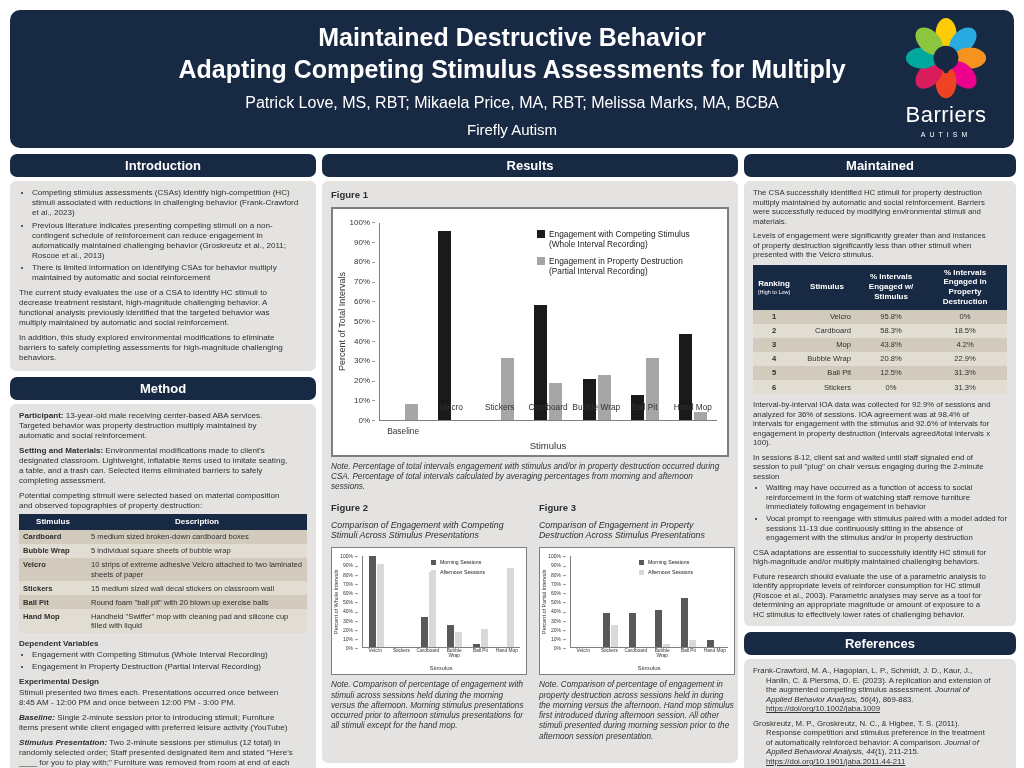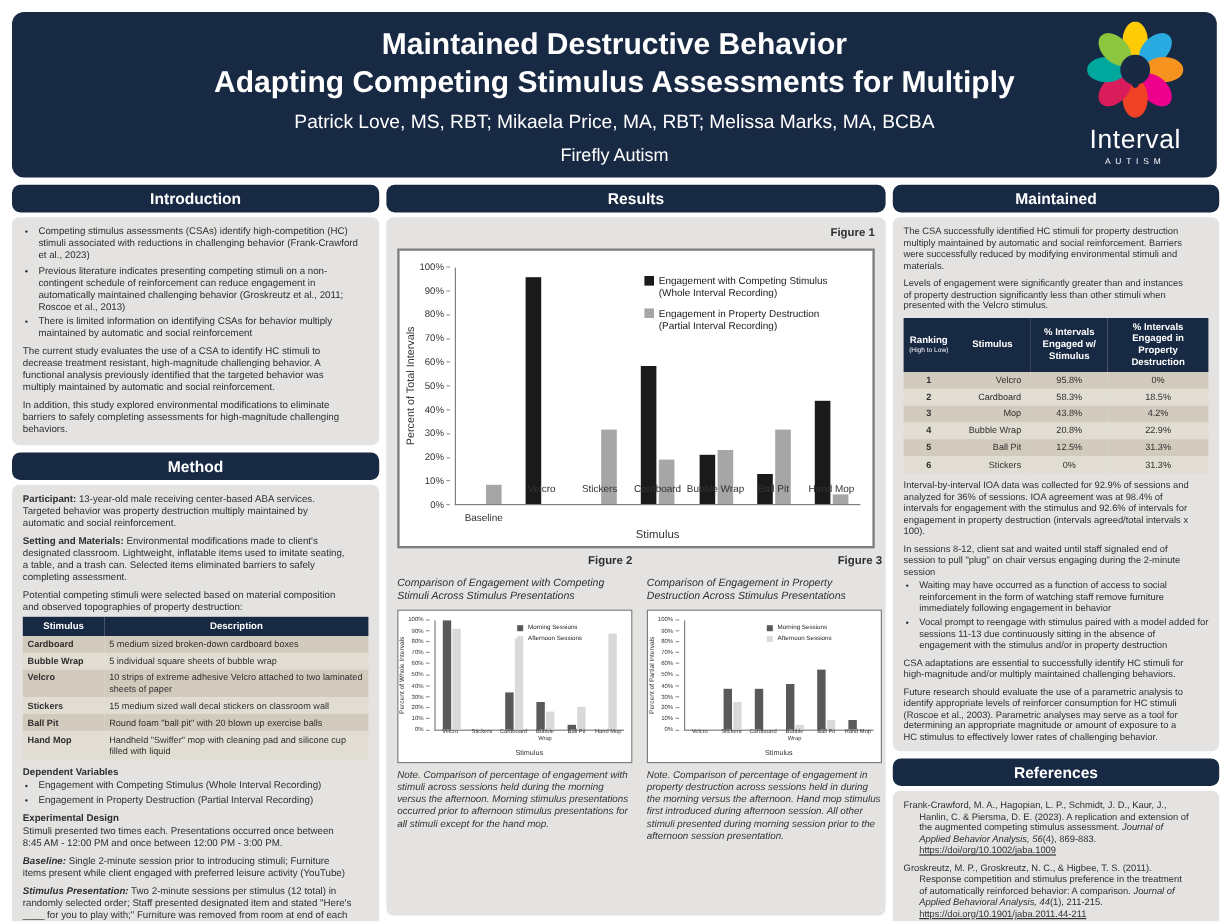--- a/index.html
+++ b/index.html
@@ -38,21 +38,21 @@
                  padding:3px 3px;font-size:8px;}
   .data-table td{padding:2.5px 4px;vertical-align:top;font-size:7.6px;line-height:1.2;}
   .data-table tbody tr:nth-child(odd) td{background:#d2cabc;}
   .data-table tbody tr:nth-child(even) td{background:#e2ddd3;}
   .method-table td:first-child{font-weight:bold;width:60px;}
   .disc-table td{text-align:center;}
   .disc-table td:first-child{font-weight:bold;width:34px;}
   .disc-table td:nth-child(2){text-align:right;width:52px;padding-right:8px;}
   .th-sub{font-size:5.5px;font-weight:normal;display:block;line-height:1.1;}
   
-  .fig-label{font-weight:bold;font-size:9.5px;margin:1px 0 6px 0;text-align:right;}
+  .fig-label{font-weight:bold;font-size:9.5px;margin:1px 0 6px 0;}
   .fig-caption{font-style:italic;font-size:8.8px;margin:0 0 6px 0;}
   .fig-note{font-style:italic;font-size:8.2px;line-height:1.25;margin:5px 0 8px 0;color:#333;}
   .fig-row{display:flex;gap:12px;margin-top:4px;}
   .fig-cell{width:198px;}
   
   .chart{position:relative;background:#fff;}
   .chart-lg{width:394px;height:246px;border:2px solid #7f7f7f;}
   .chart-sm{width:194px;height:126px;border:1px solid #7f7f7f;}
   .chart .ylabel{position:absolute;writing-mode:vertical-rl;transform:rotate(180deg);
                  text-align:center;color:#333;}
@@ -115,21 +115,21 @@
             <ellipse cx="70" cy="42" rx="11" ry="17" transform="rotate(90 70 42)" fill="#F6921E"></ellipse>
             <ellipse cx="62.67766952966369" cy="59.67766952966369" rx="11" ry="17" transform="rotate(135 62.67766952966369 59.67766952966369)" fill="#EC008C"></ellipse>
             <ellipse cx="45" cy="67" rx="11" ry="17" transform="rotate(180 45 67)" fill="#EF4123"></ellipse>
             <ellipse cx="27.322330470336315" cy="59.67766952966369" rx="11" ry="17" transform="rotate(225 27.322330470336315 59.67766952966369)" fill="#D91C5C"></ellipse>
             <ellipse cx="20" cy="42.00000000000001" rx="11" ry="17" transform="rotate(270 20 42.00000000000001)" fill="#00A79D"></ellipse>
             <ellipse cx="27.322330470336308" cy="24.322330470336315" rx="11" ry="17" transform="rotate(315 27.322330470336308 24.322330470336315)" fill="#8CC63E"></ellipse>
           </g>
         <circle cx="45" cy="42" r="13" fill="#182944"></circle>
         <ellipse cx="45" cy="46" rx="5" ry="12" fill="#182944"></ellipse>
       </svg>
-      <div class="logo-name">Interval</div>
+      <div class="logo-name">Barriers</div>
       <div class="logo-sub">AUTISM</div>
     </div>
   </div>
 
   <div class="col col-left">
     <div class="sec-hdr">Introduction</div>
     <div class="panel mb6">
       <ul>
           <li>Competing stimulus assessments (CSAs) identify high-competition (HC) stimuli associated with reductions in challenging behavior (Frank-Crawford et al., 2023)</li>
           <li>Previous literature indicates presenting competing stimuli on a non-contingent schedule of reinforcement can reduce engagement in automatically maintained challenging behavior (Groskreutz et al., 2011; Roscoe et al., 2013)</li>
@@ -266,20 +266,21 @@
             <div class="xlab" style="width: 14.2857%; margin-top: 24px;">Baseline</div>
             <div class="xlab" style="width: 14.2857%;">Velcro</div>
             <div class="xlab" style="width: 14.2857%;">Stickers</div>
             <div class="xlab" style="width: 14.2857%;">Cardboard</div>
             <div class="xlab" style="width: 14.2857%;">Bubble Wrap</div>
             <div class="xlab" style="width: 14.2857%;">Ball Pit</div>
             <div class="xlab" style="width: 14.2857%;">Hand Mop</div>
           </div>
           <div class="xtitle">Stimulus</div>
         </div>
+      <div class="fig-note">Note. Percentage of total intervals engagement with stimulus and/or in property destruction occurred during CSA. Percentage of total intervals calculated by averaging percentages from morning and afternoon sessions.</div>
 
       <div class="fig-row">
         <div class="fig-cell">
           <div class="fig-label">Figure 2</div>
           <div class="fig-caption">Comparison of Engagement with Competing Stimuli Across Stimulus Presentations</div>
           <div class="chart chart-sm">
               <div class="ylabel">Percent of Whole Intervals</div>
               <div class="yaxis">
                 <div class="ytick" style="bottom: 0%;">0%</div>
                 <div class="ytick" style="bottom: 10%;">10%</div>

